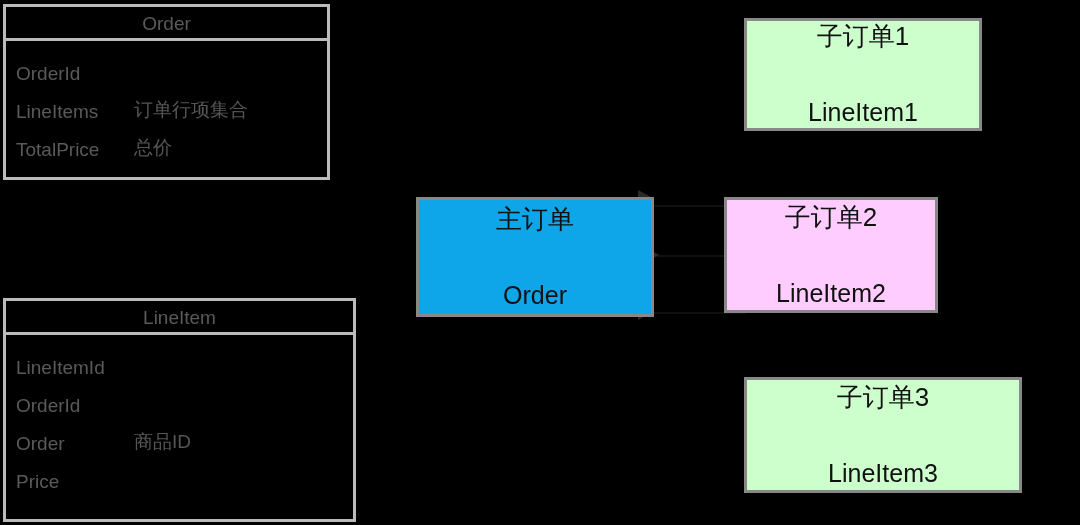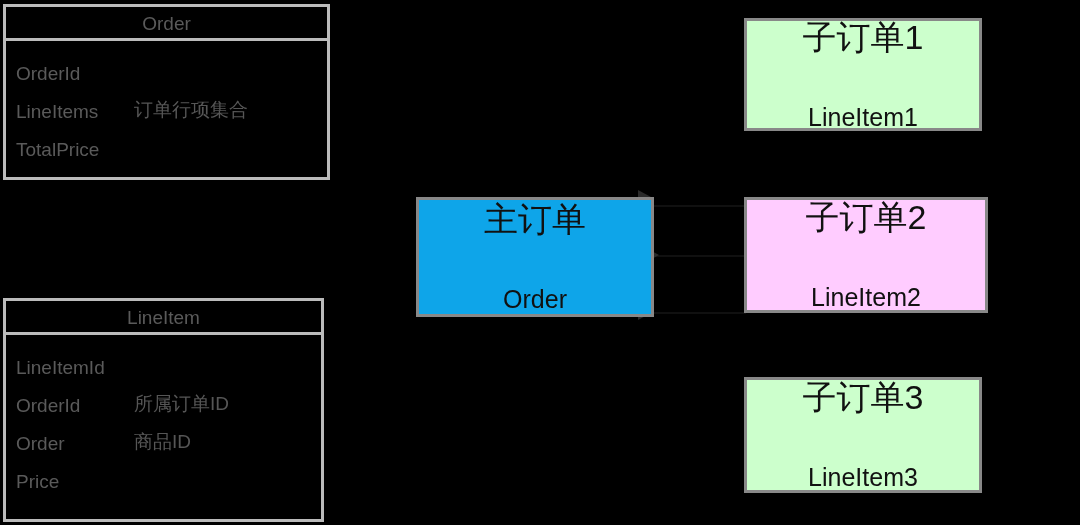--- a/index.html
+++ b/index.html
@@ -51,51 +51,51 @@
     min-width: 118px;
     flex: 0 0 auto;
   }
   .uml-cell-desc {
     font-size: 19px;
     color: #565656;
     flex: 1 1 auto;
   }
 
   #table-order   { left: 3px;  top: 4px;   width: 327px; height: 176px; }
-  #table-lineitem{ left: 3px;  top: 298px; width: 321px; height: 224px; }
+  #table-lineitem{ left: 3px;  top: 298px; width: 353px; height: 224px; }
 
   
   .node-box {
     position: absolute;
     border: 3px solid #888888;
     box-sizing: border-box;
     display: flex;
     flex-direction: column;
     align-items: center;
     justify-content: center;
     text-align: center;
   }
   .node-line-cn {
-    font-size: 34px;
+    font-size: 26px;
     color: #111111;
     line-height: 1.22;
     white-space: nowrap;
   }
   .node-line-en {
     font-size: 25px;
     color: #111111;
     line-height: 1.22;
     white-space: nowrap;
     margin-top: 44px;
   }
 
   #node-order     { left: 416px; top: 197px; width: 238px; height: 120px; background: #0ea5e9; justify-content: center; }
   #node-lineitem1 { left: 744px; top: 18px;  width: 238px; height: 113px; background: #ccffcc; }
-  #node-lineitem2 { left: 744px; top: 197px; width: 244px; height: 116px; background: #ffccff; }
-  #node-lineitem3 { left: 744px; top: 377px; width: 238px; height: 116px; background: #ccffcc; }
+  #node-lineitem2 { left: 724px; top: 197px; width: 214px; height: 116px; background: #ffccff; }
+  #node-lineitem3 { left: 744px; top: 377px; width: 278px; height: 116px; background: #ccffcc; }
 
   
   .connector {
     position: absolute;
     background: transparent;
   }
   .arrow-notch {
     position: absolute;
     width: 0;
     height: 0;
@@ -118,34 +118,34 @@
     <div class="uml-row">
       <span class="uml-cell-name">OrderId</span>
       <span class="uml-cell-desc"></span>
     </div>
     <div class="uml-row">
       <span class="uml-cell-name">LineItems</span>
       <span class="uml-cell-desc">订单行项集合</span>
     </div>
     <div class="uml-row">
       <span class="uml-cell-name">TotalPrice</span>
+      <span class="uml-cell-desc">总价</span>
     </div>
   </div>
 </div>
 
 <div class="uml-table" id="table-lineitem">
   <div class="uml-title">LineItem</div>
   <div class="uml-body">
     <div class="uml-row">
       <span class="uml-cell-name">LineItemId</span>
       <span class="uml-cell-desc"></span>
     </div>
     <div class="uml-row">
       <span class="uml-cell-name">OrderId</span>
-      <span class="uml-cell-desc">所属订单ID</span>
     </div>
     <div class="uml-row">
       <span class="uml-cell-name">Order</span>
       <span class="uml-cell-desc">商品ID</span>
     </div>
     <div class="uml-row">
       <span class="uml-cell-name">Price</span>
     </div>
   </div>
 </div>

